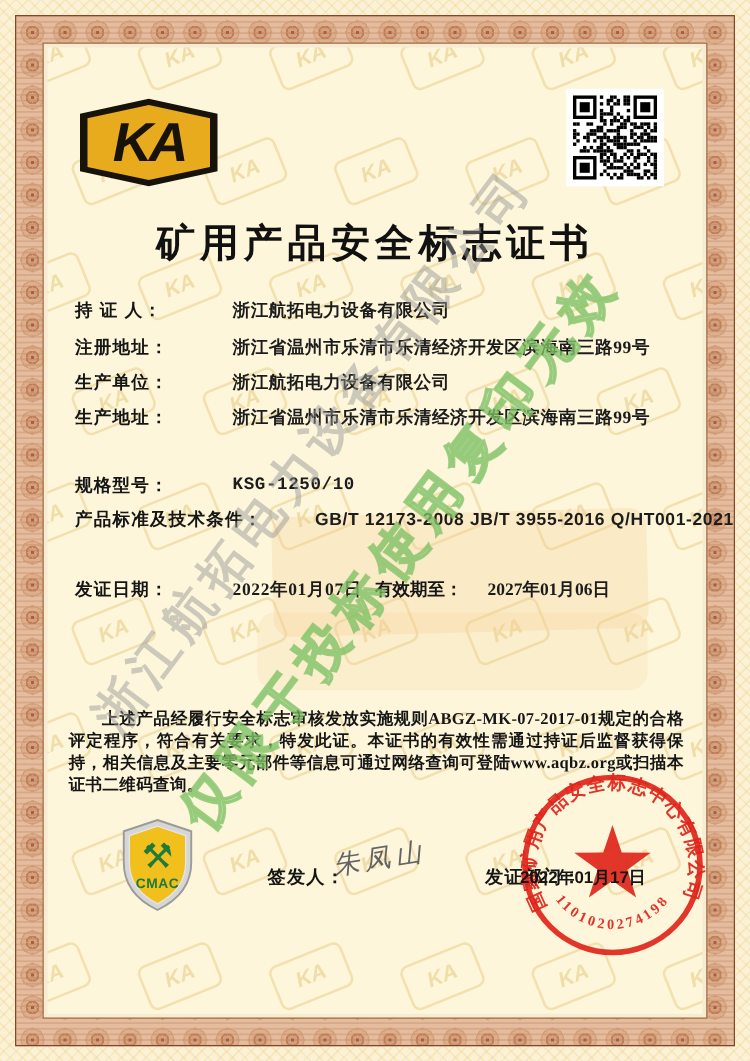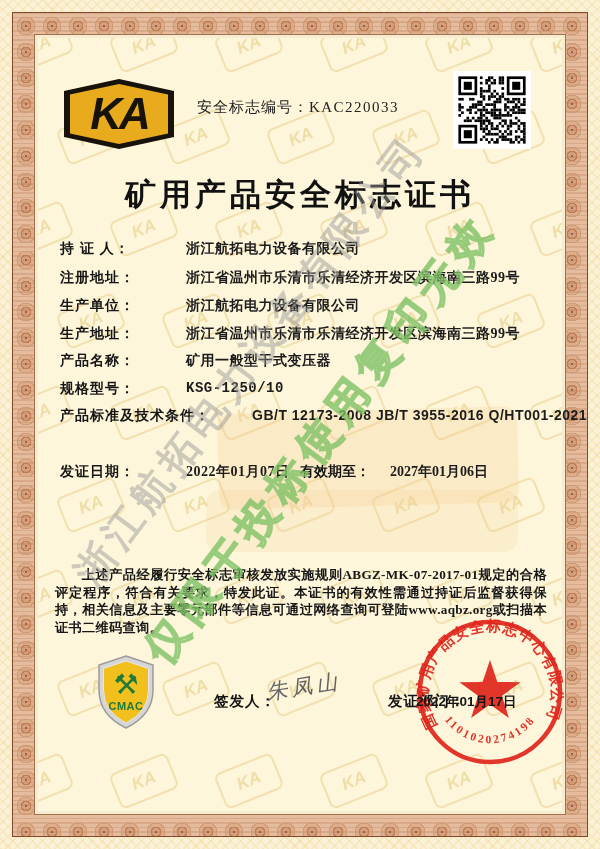--- a/index.html
+++ b/index.html
@@ -160,22 +160,20 @@
       </div>
     <div class="ribbon" style="left:180px;top:372px;width:300px;height:96px;transform:rotate(-1.5deg);"></div>
     <div class="ribbon" style="left:168px;top:452px;width:312px;height:62px;opacity:.7;"></div>
 
     <svg class="ka-logo" viewBox="0 0 122 76">
       <polygon points="6,15 61,3 116,15 116,61 61,73 6,61" fill="#17120a"></polygon>
       <polygon points="12,18.5 61,8 110,18.5 110,57.5 61,68 12,57.5" fill="#e8ab1e"></polygon>
       <text x="61" y="53" text-anchor="middle" font-family="Liberation Sans, sans-serif" font-size="44" font-weight="bold" font-style="italic" fill="#17120a" letter-spacing="-3">KA</text>
     </svg>
 
-    <div class="mark-line"><span>安全标志编号：</span><span style="letter-spacing:1.5px;">KAC220033</span>
-    </div>
 
     <svg class="qr" id="qr" viewBox="0 0 29 29">
         <rect x="0" y="0" width="29" height="29" fill="#ffffff"></rect>
         <rect x="10" y="2" width="1" height="1" fill="#000"></rect>
         <rect x="13" y="2" width="1" height="1" fill="#000"></rect>
         <rect x="14" y="2" width="1" height="1" fill="#000"></rect>
         <rect x="17" y="2" width="1" height="1" fill="#000"></rect>
         <rect x="18" y="2" width="1" height="1" fill="#000"></rect>
         <rect x="12" y="3" width="1" height="1" fill="#000"></rect>
         <rect x="13" y="3" width="1" height="1" fill="#000"></rect>
@@ -415,24 +413,20 @@
       <span class="val">浙江省温州市乐清市乐清经济开发区滨海南三路99号</span>
     </div>
     <div class="row" style="top:259px">
       <span class="lbl">生产单位：</span>
       <span class="val">浙江航拓电力设备有限公司</span>
     </div>
     <div class="row" style="top:287px">
       <span class="lbl">生产地址：</span>
       <span class="val">浙江省温州市乐清市乐清经济开发区滨海南三路99号</span>
     </div>
-    <div class="row" style="top:314px">
-      <span class="lbl">产品名称：</span>
-      <span class="val">矿用一般型干式变压器</span>
-    </div>
     <div class="row" style="top:342px">
       <span class="lbl">规格型号：</span>
       <span class="val" style="font-family:Liberation Mono, monospace;font-weight:bold;">KSG-1250/10</span>
     </div>
     <div class="row" style="top:369px">
       <span class="lbl">产品标准及技术条件：</span>
       <span class="val" style="left:192px;font-family:'Liberation Sans',sans-serif;font-weight:bold;">GB/T 12173-2008 JB/T 3955-2016 Q/HT001-2021</span>
     </div>
     <div class="row" style="top:425px">
       <span class="lbl">发证日期：</span>

